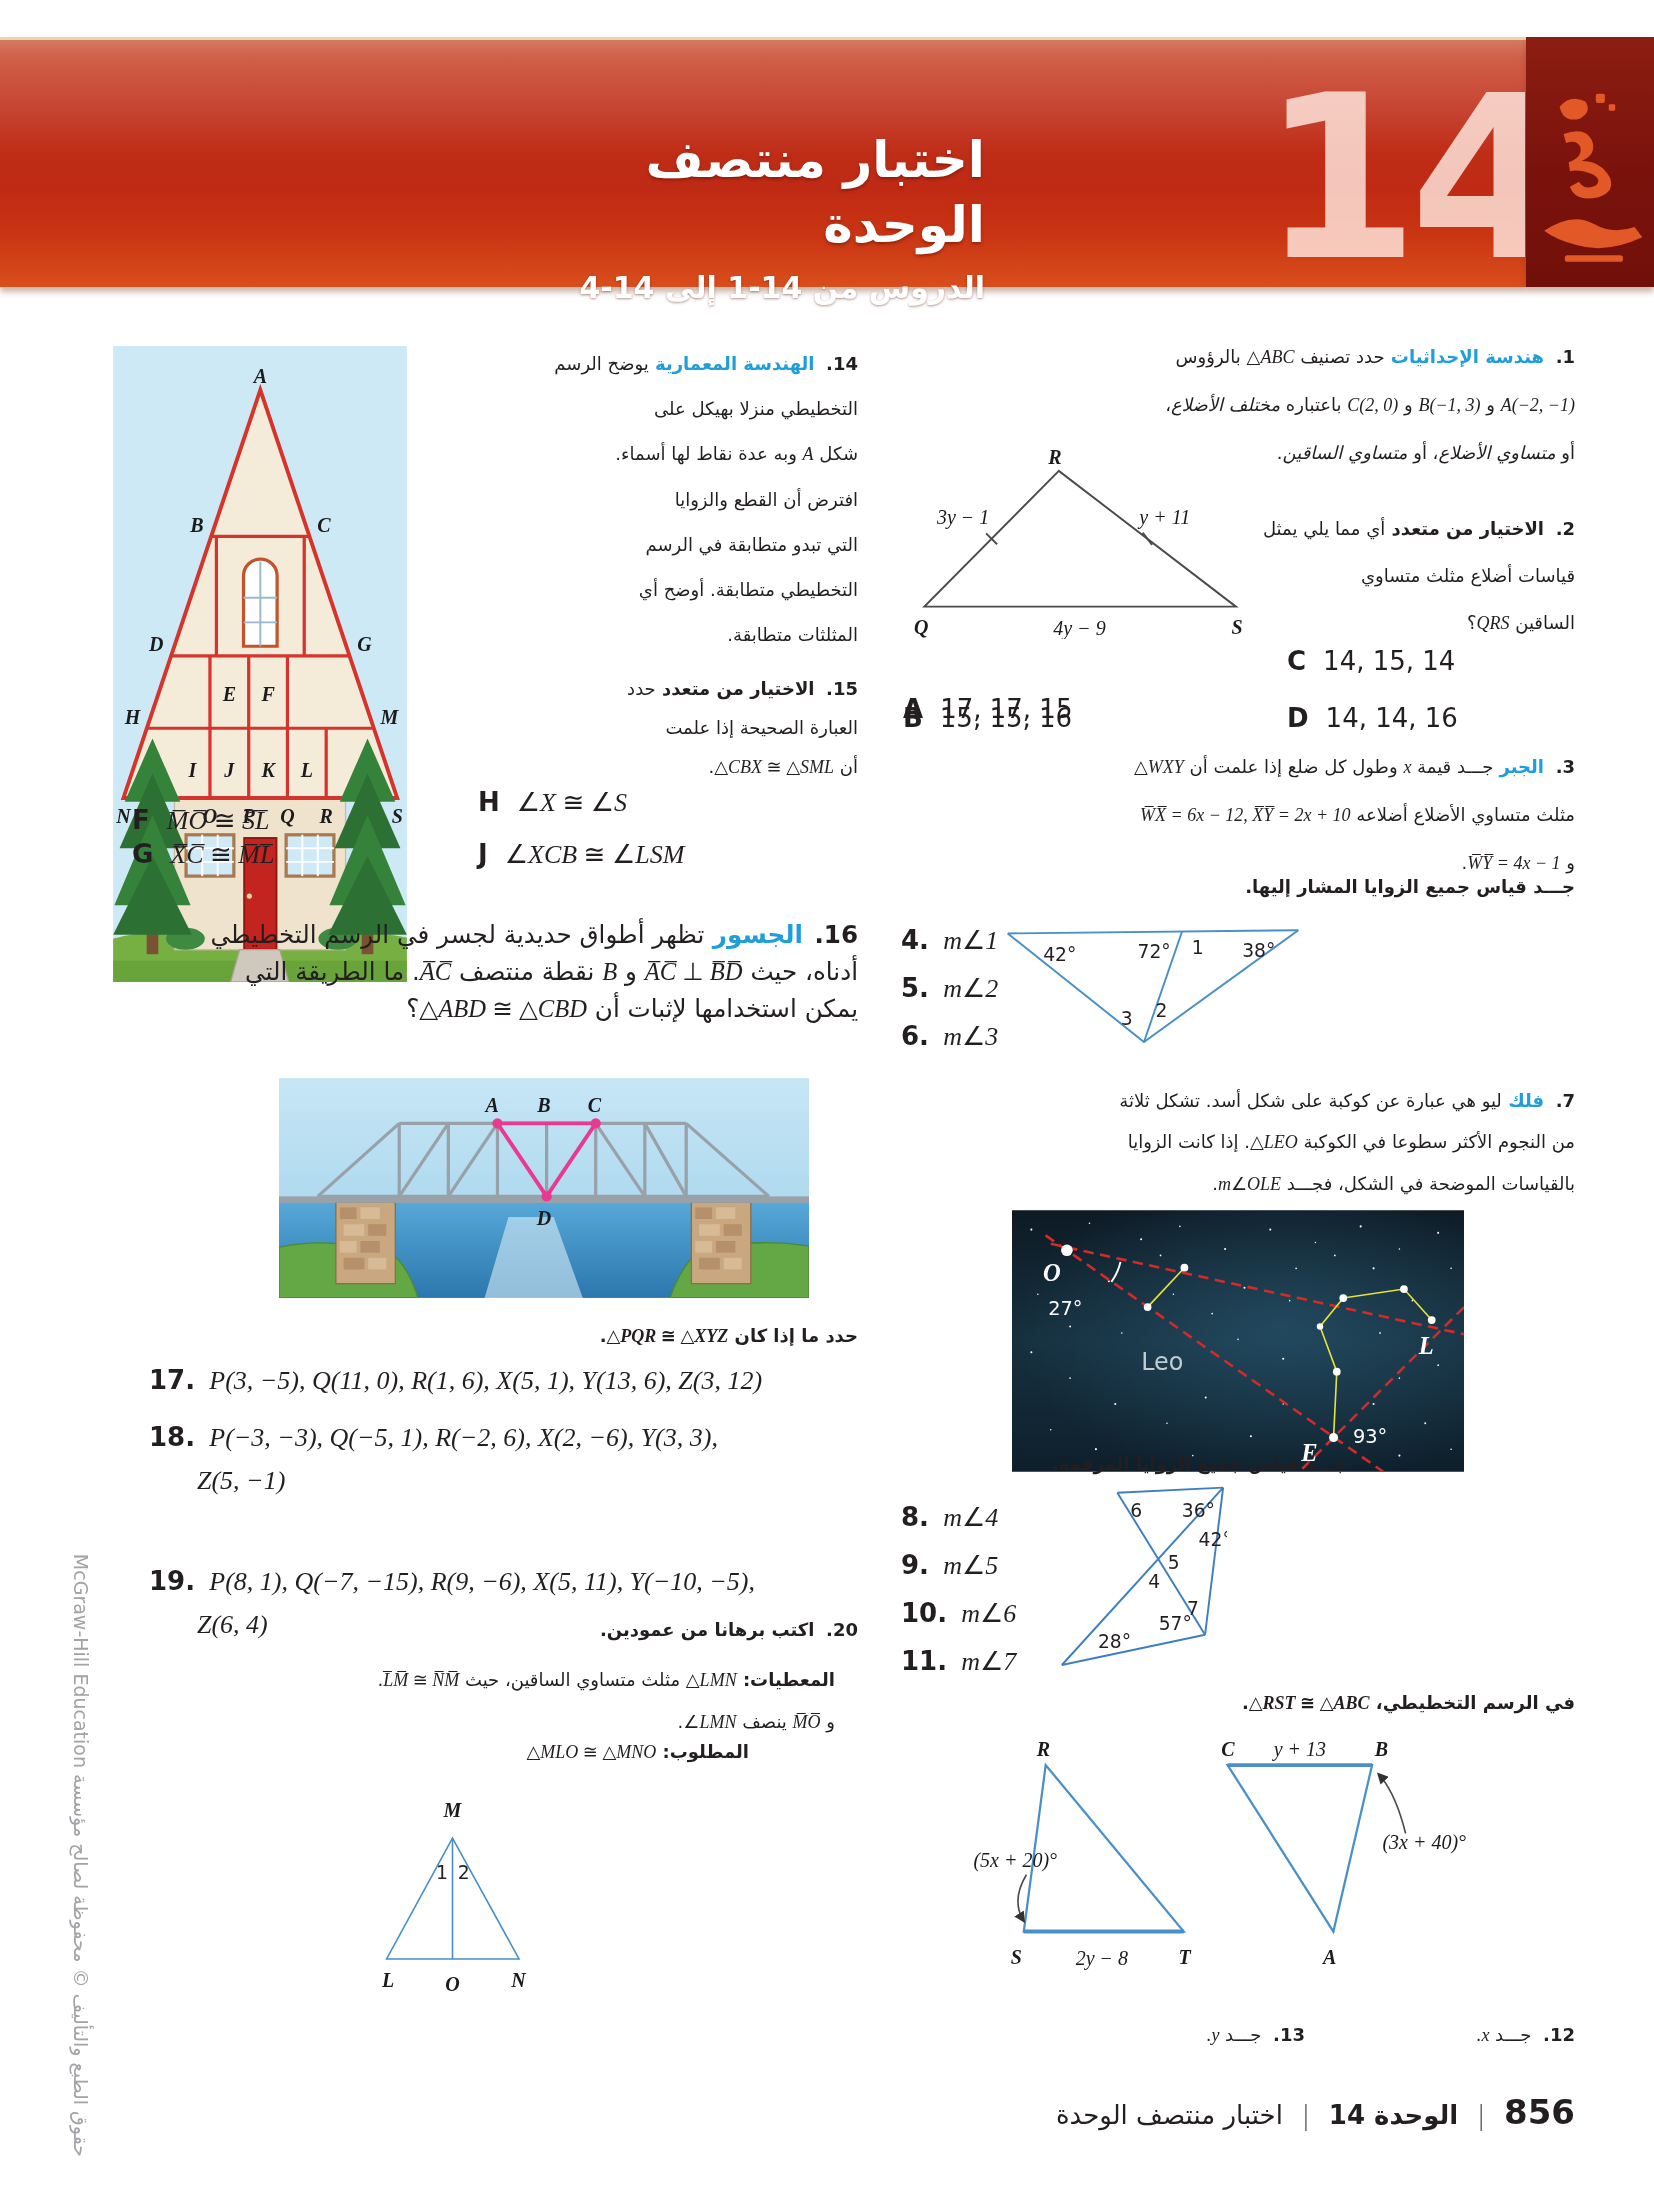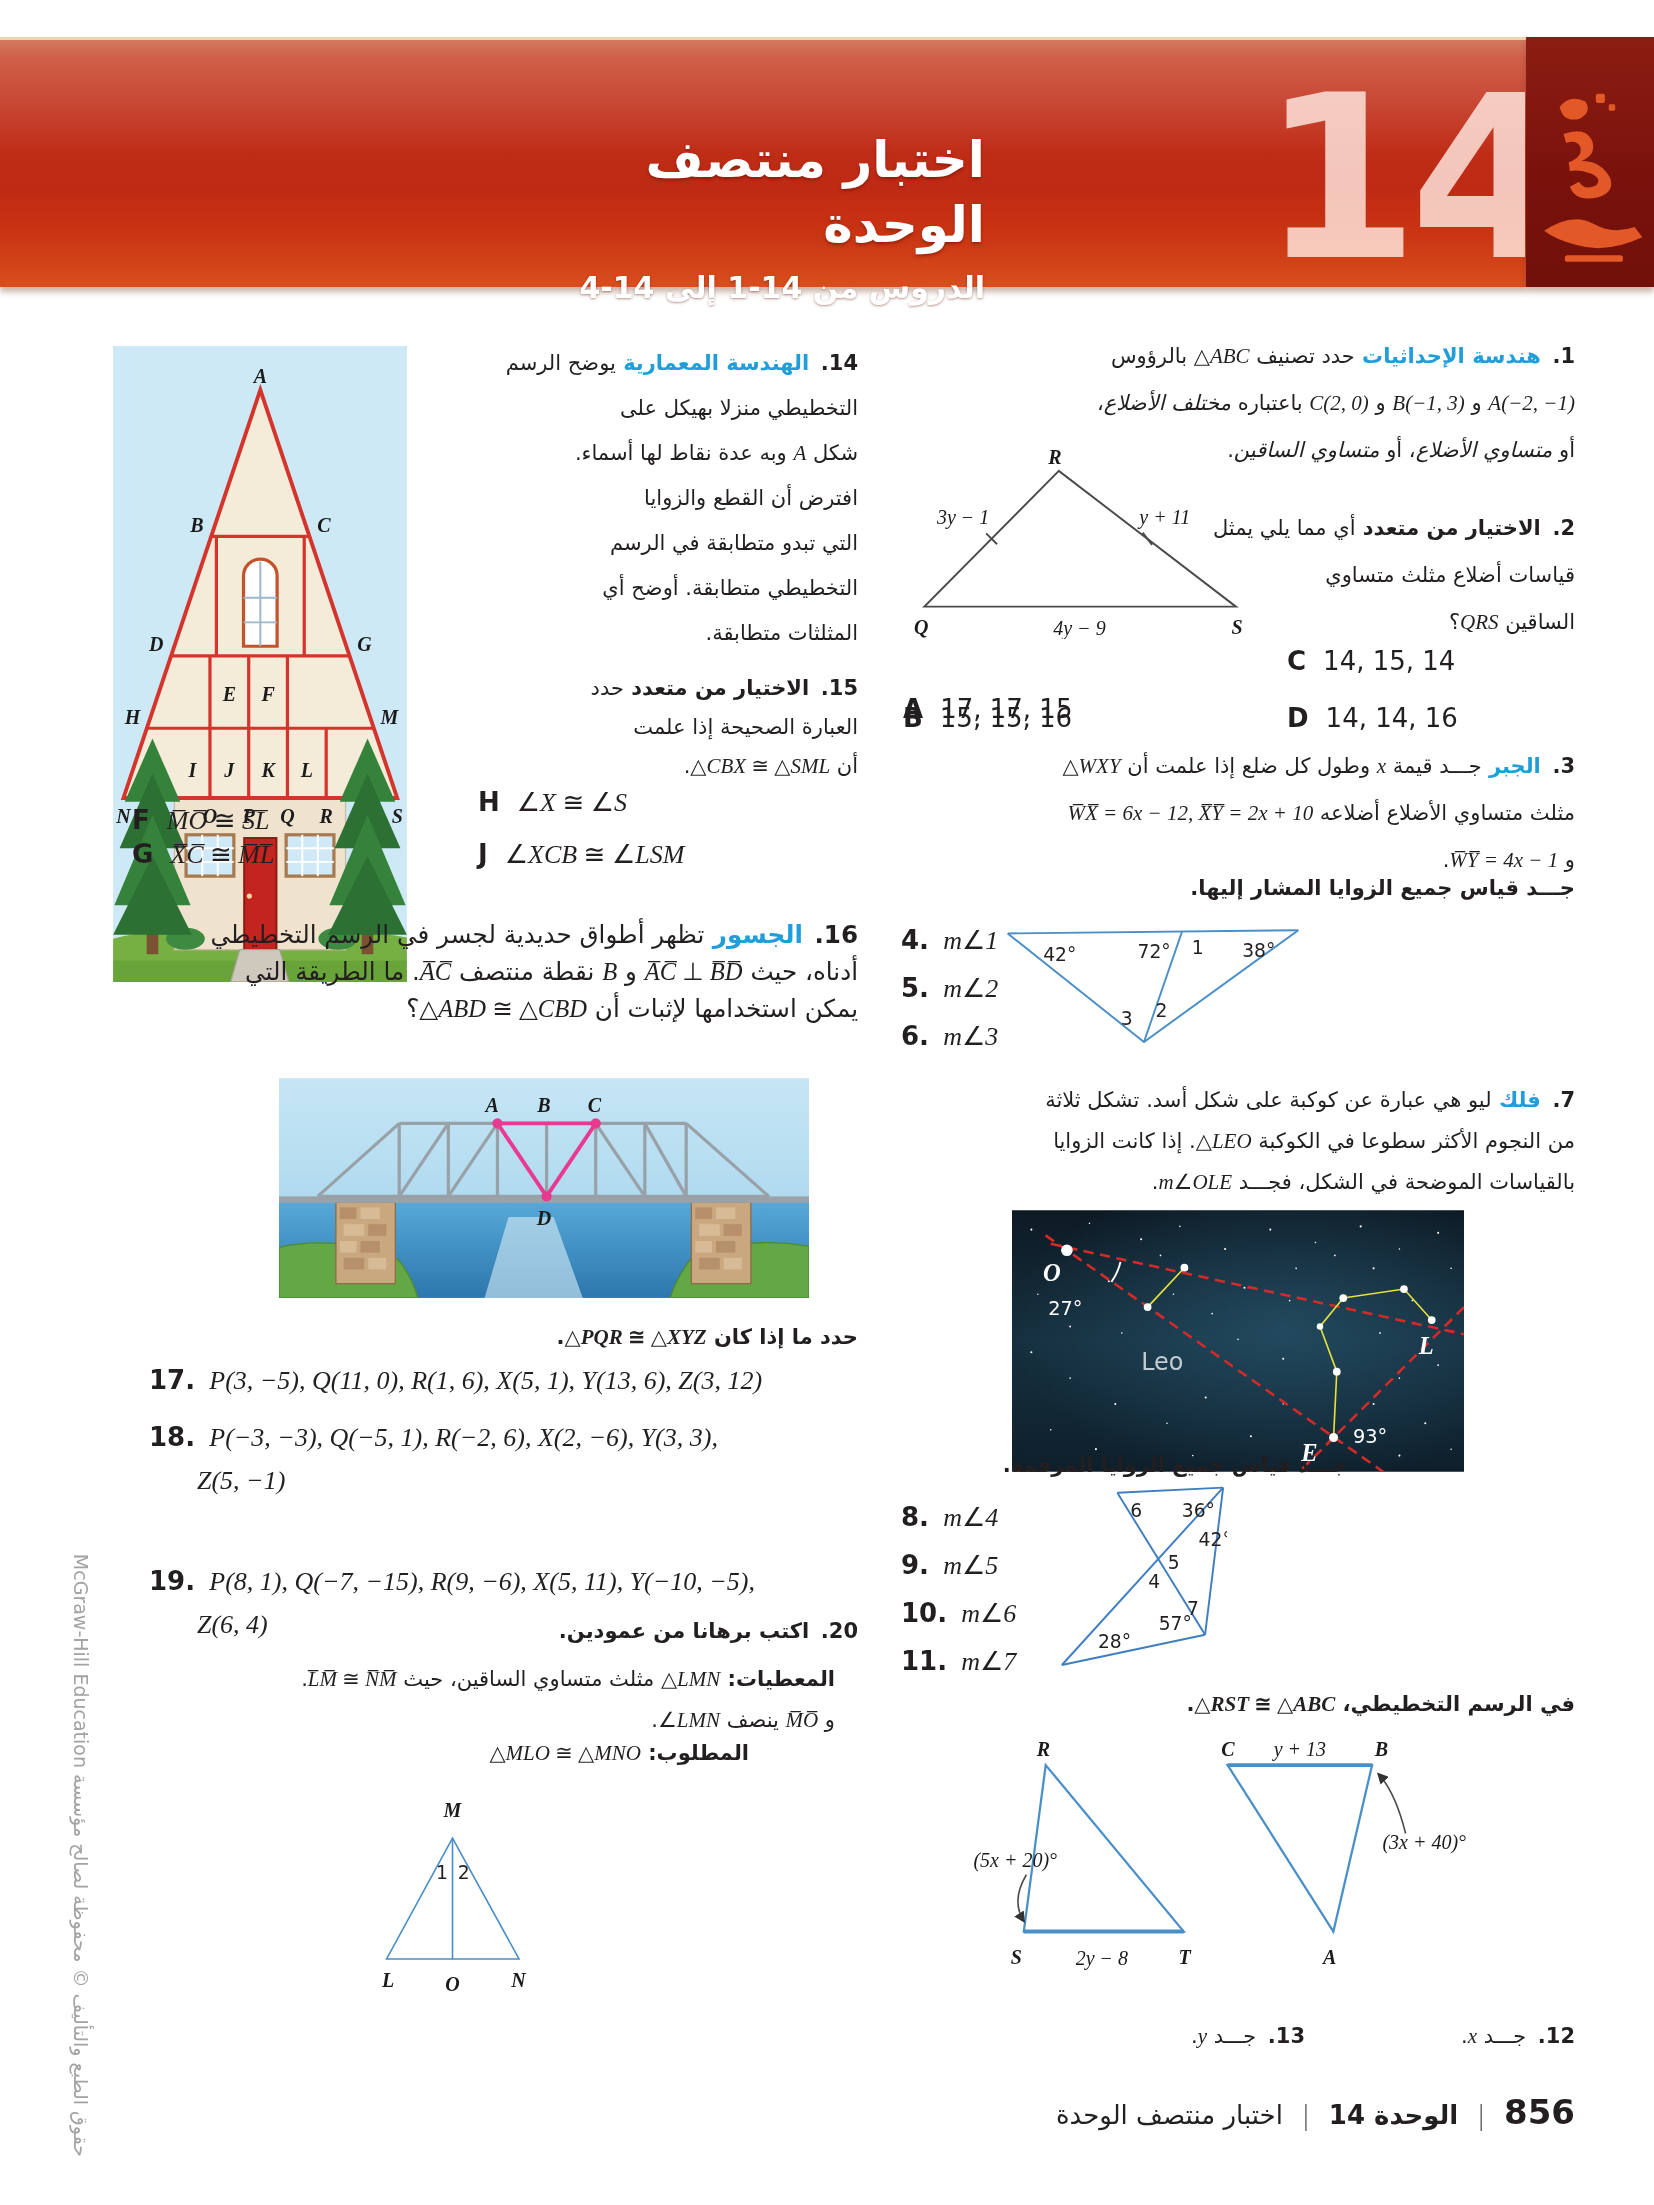--- a/index.html
+++ b/index.html
@@ -14,21 +14,21 @@
   .strip{left:1526px;top:37px;width:128px;height:250px;
         background:linear-gradient(180deg,#8c1d12 0%,#7a120c 55%,#701009 100%);
         box-shadow:0 4.5px 5.8px rgba(121,63,32,.38);}
   .numeral{left:1261px;top:76px;width:264px;height:210px;overflow:hidden;
         font-family:"DejaVu Sans",sans-serif;font-weight:bold;font-size:227px;line-height:205px;
         color:rgba(255,233,224,0.82);text-align:right;letter-spacing:-9px;}
   .titleblock{top:128px;right:669px;width:465px;direction:rtl;text-align:right;color:#fff;}
   .title{font-size:50px;font-weight:bold;line-height:65px;text-shadow:0 1.9px 3.2px rgba(96,14,0,.5);}
   .subtitle{font-size:30px;font-weight:bold;line-height:43px;margin-top:7.8px;text-shadow:0 1.3px 2.6px rgba(96,14,0,.45);}
   
-  .q{direction:rtl;text-align:right;font-size:21px;}
+  .q{direction:rtl;text-align:right;font-size:18px;}
   .q .line{white-space:nowrap;}
   .ltr{direction:ltr;text-align:left;font-size:26px;}
   .ltr .line{white-space:nowrap;direction:ltr;}
   .sg{unicode-bidi:normal;}
   .sg.kw{color:#1f9ed9;font-weight:bold;}
   .sg.b{font-weight:bold;}
   .sg.it{font-style:italic;}
   .sg.m{direction:ltr;unicode-bidi:isolate;font-family:"Liberation Serif","DejaVu Sans",serif;font-style:italic;}
   .sg.mb{direction:ltr;unicode-bidi:isolate;font-family:"Liberation Serif","DejaVu Sans",serif;font-style:italic;font-weight:bold;}
   .sg.n{font-weight:bold;margin-left:11.6px;font-style:normal;}

